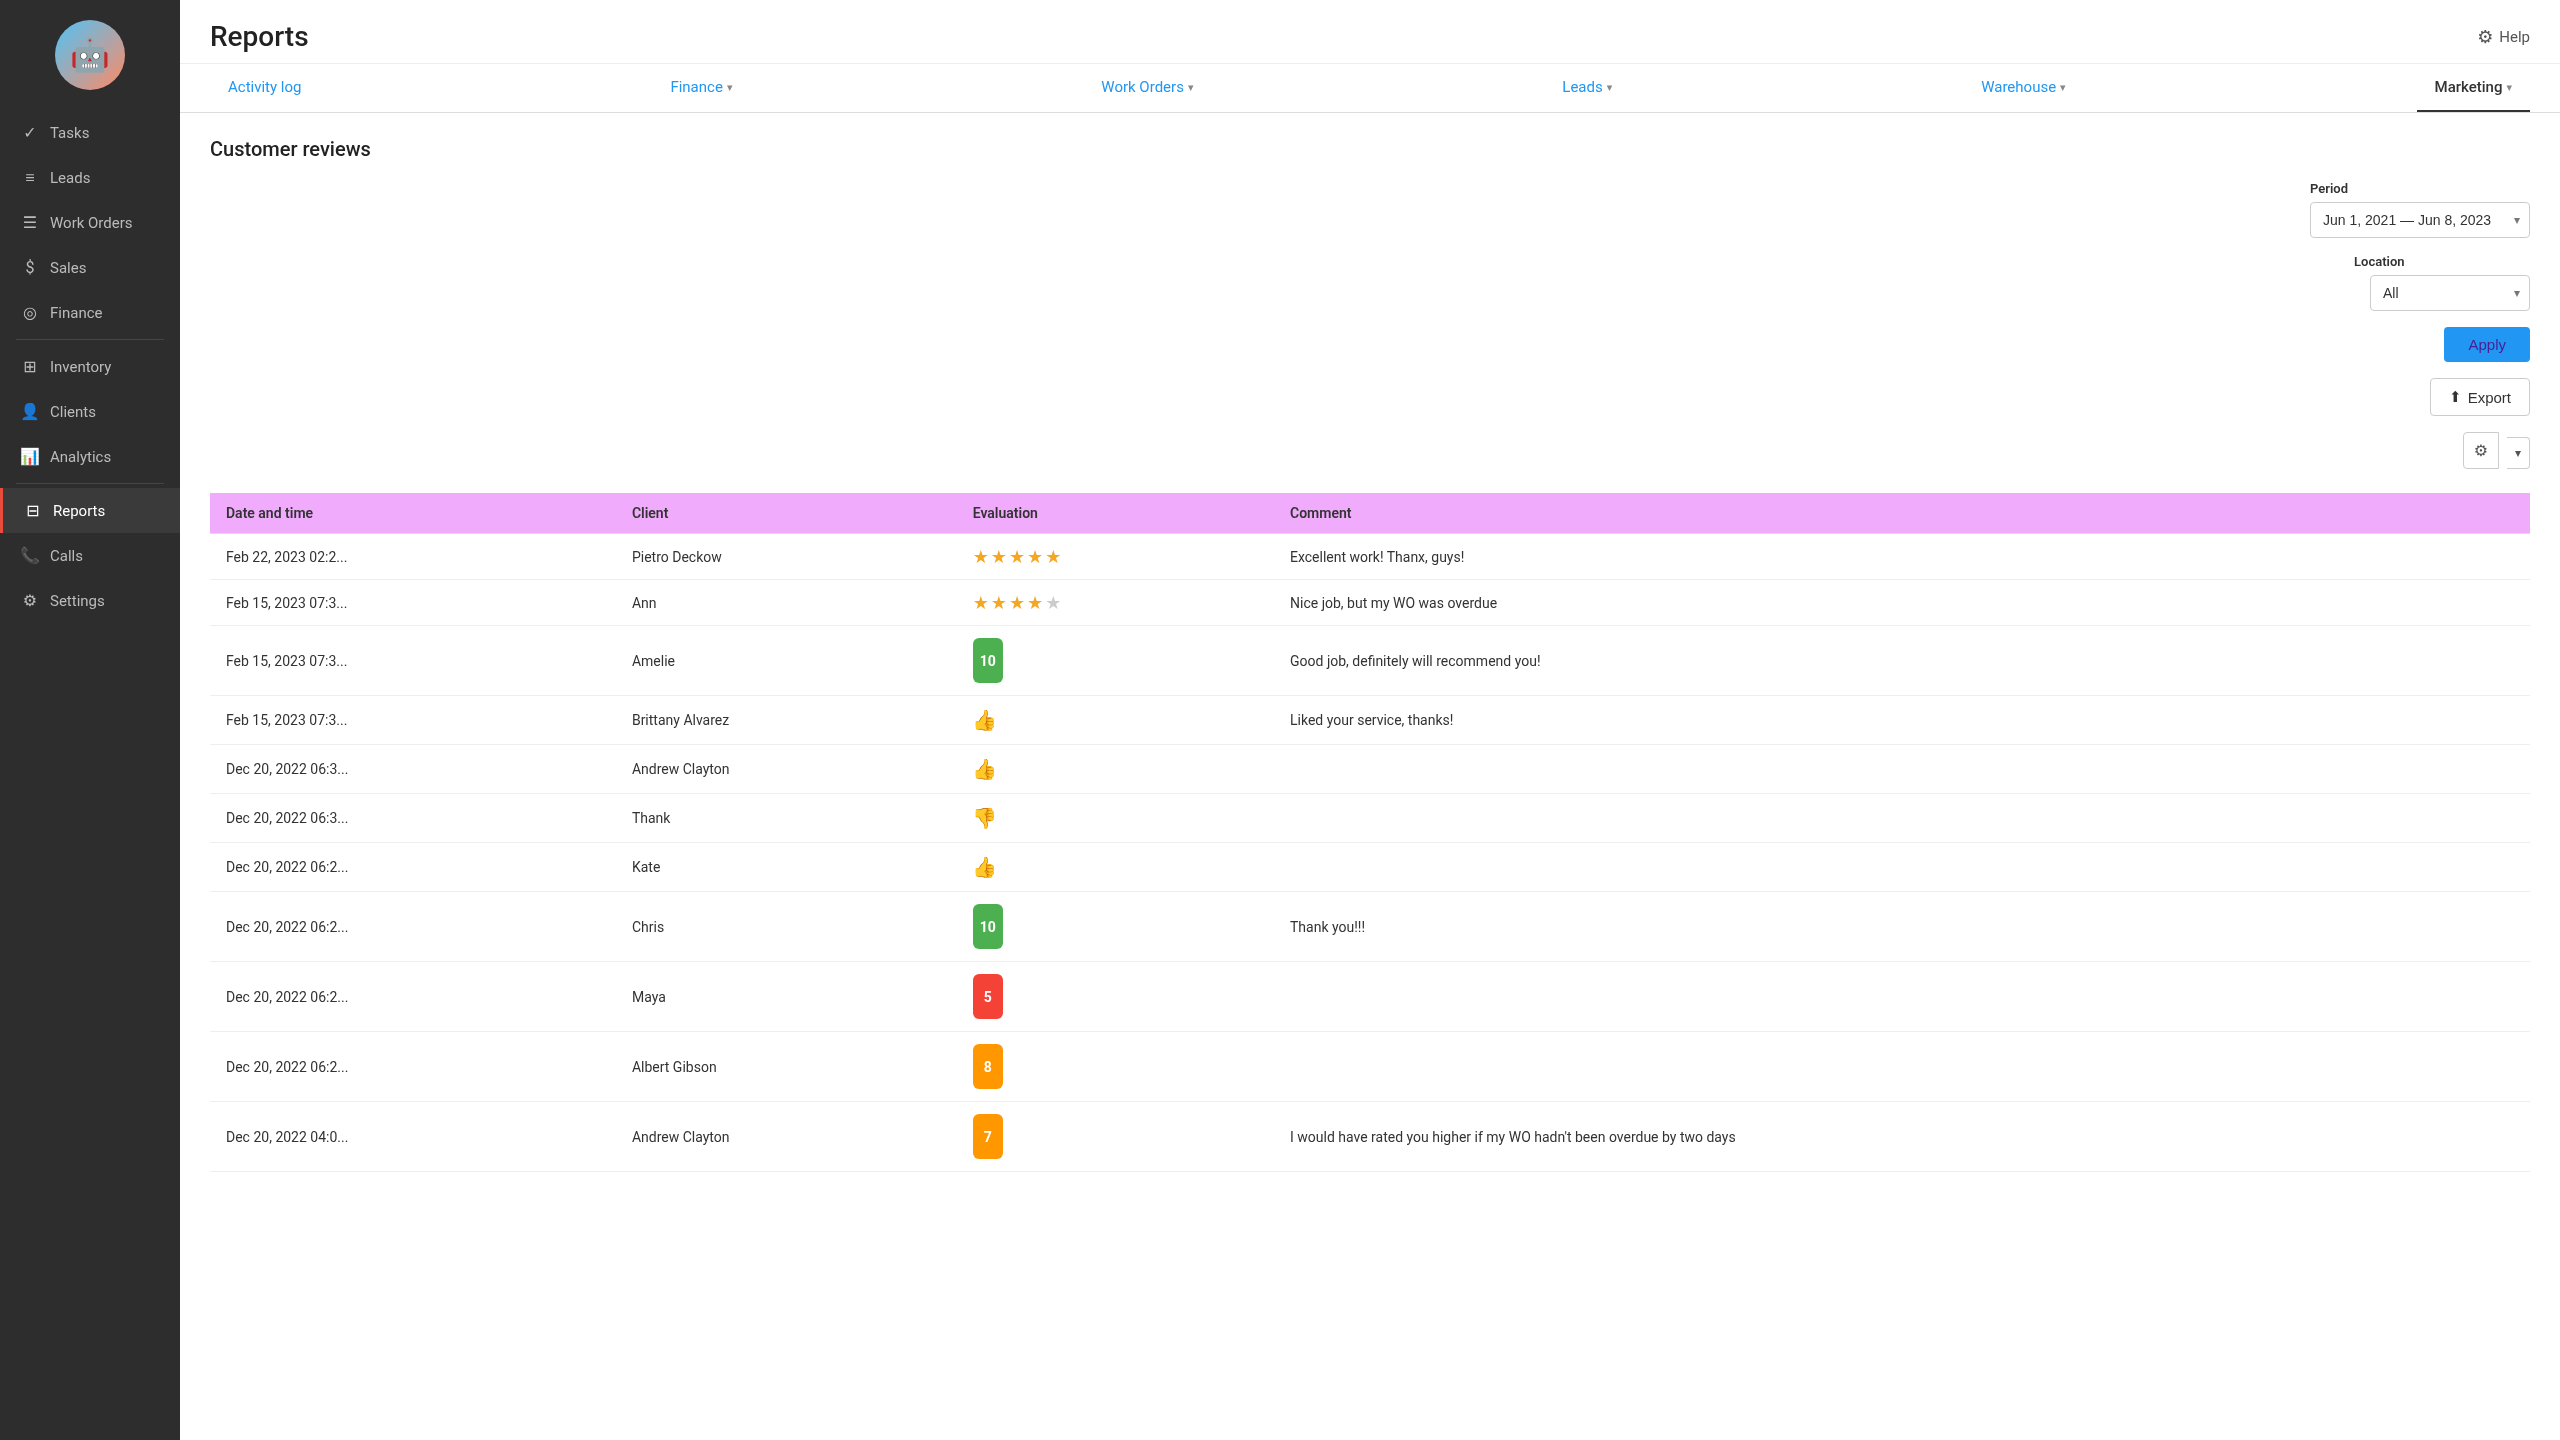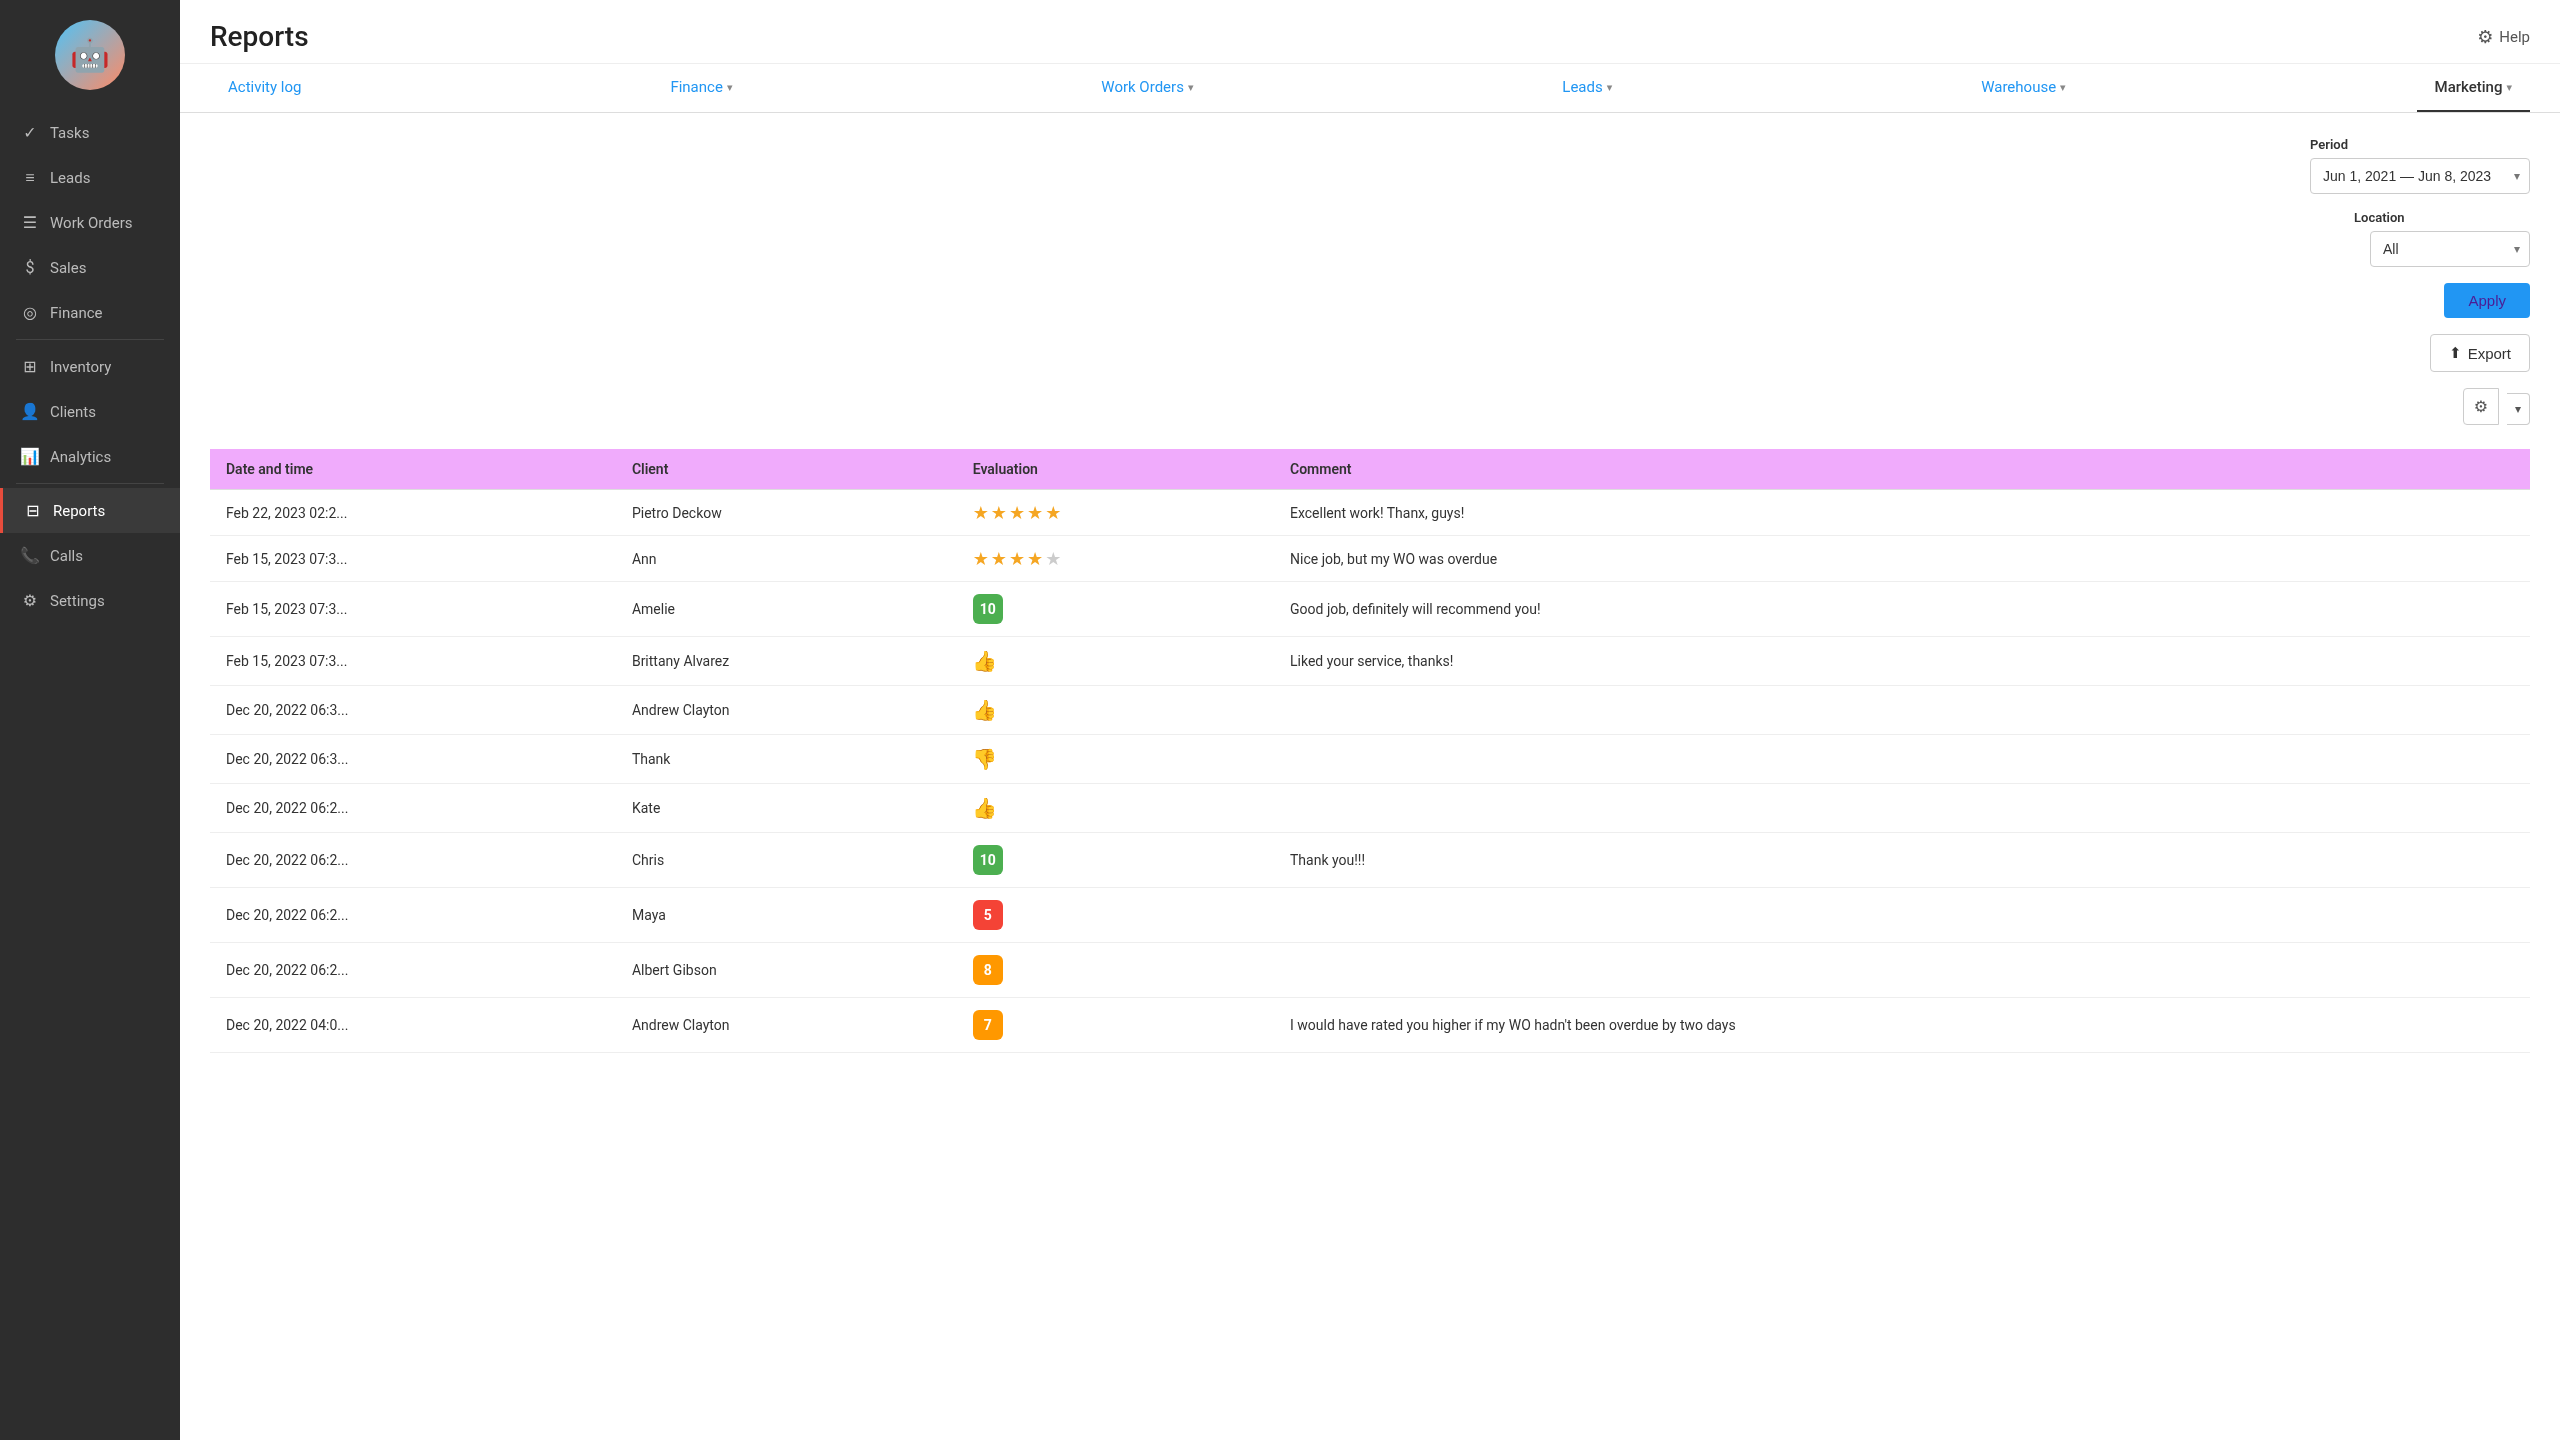--- a/index.html
+++ b/index.html
@@ -230,21 +230,21 @@
 
     .stars { display: flex; gap: 2px; }
     .star-filled { color: #f5a623; font-size: 18px; }
     .star-empty { color: #ccc; font-size: 18px; }
 
     .badge {
       display: inline-flex;
       align-items: center;
       justify-content: center;
       width: 30px;
-      height: 30px;
+      height: 45px;
       border-radius: 6px;
       font-weight: 700;
       font-size: 14px;
       color: #fff;
     }
     .badge-green { background: #4caf50; }
     .badge-orange { background: #ff9800; }
     .badge-red { background: #f44336; }
 
     .thumb-up { color: #4caf50; font-size: 20px; }
@@ -337,20 +337,21 @@
         <span>Warehouse</span>
         <span class="chevron">▾</span>
       </div>
       <div class="tab active">
         <span>Marketing</span>
         <span class="chevron">▾</span>
       </div>
     </div>
 
   <div class="content">
+    <h2 class="section-title">Customer reviews</h2>
 
     <div class="filters">
       <div class="filter-group">
         <label class="filter-label">Period</label>
         <div class="select-wrapper">
           <select class="filter-select"><option>Jun 1, 2021 — Jun 8, 2023</option></select>
           <span class="chevron-down">▾</span>
         </div>
       </div>
       <div class="filter-group">

